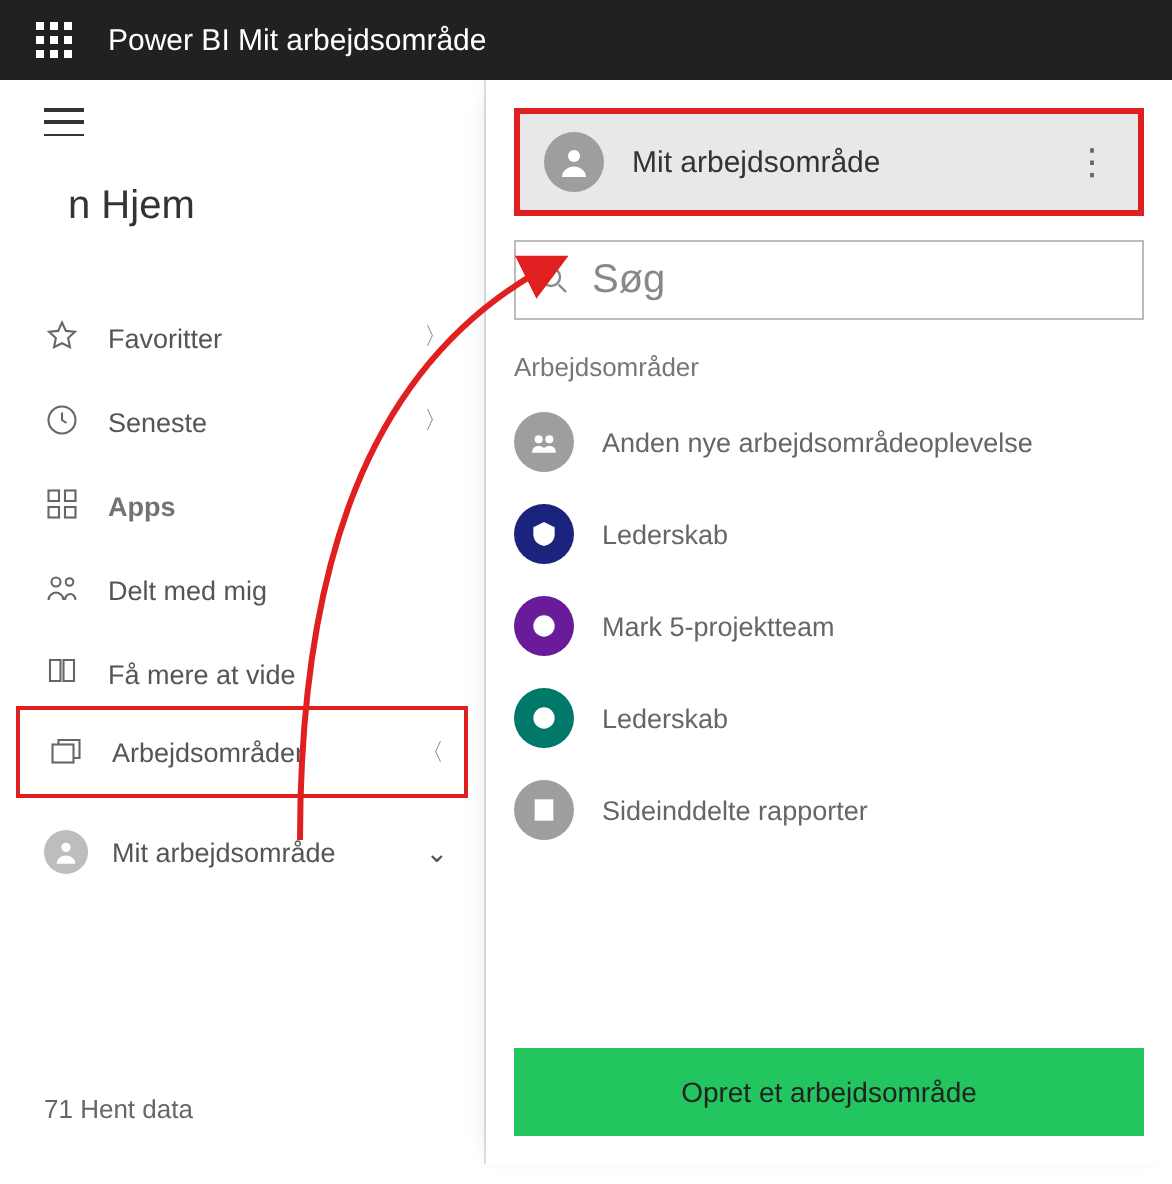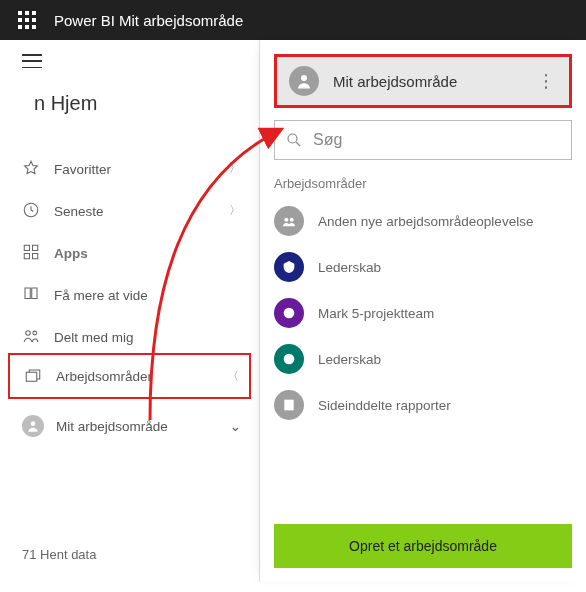--- a/index.html
+++ b/index.html
@@ -38,35 +38,35 @@
   .flyout { flex: 1; background: #fff; border-left: none; padding: 14px 14px 14px 14px; display:flex; flex-direction:column; position:relative; box-shadow: -4px 0 12px -6px rgba(0,0,0,0.12); }
   .current-ws-wrap { border: 3px solid #e02020; padding: 0; margin-bottom: 12px; }
   .current-ws { background: #e8e8e8; height: 48px; display:flex; align-items:center; padding: 0 12px; gap: 14px; }
   .avatar-md { width: 30px; height: 30px; border-radius: 50%; background: #9e9e9e; display:flex; align-items:center; justify-content:center; }
   .avatar-md svg { width:18px; height:18px; fill:#fff; }
   .current-ws .label { flex:1; font-size: 15px; color: #333; }
   .dots { font-size: 18px; color: #666; letter-spacing: 2px; cursor:pointer; }
 
   .search-box { border: 1px solid #bbb; height: 40px; display:flex; align-items:center; padding: 0 10px; gap: 10px; margin-bottom: 16px; }
   .search-box svg { width:18px; height:18px; stroke:#888; fill:none; stroke-width:1.6; }
-  .search-box input { border:none; outline:none; flex:1; font-size: 16px; color:#888; background:transparent; }
+  .search-box input { border:none; outline:none; flex:1; font-size: 20px; color:#888; background:transparent; }
   .search-box input::placeholder { color:#888; }
 
   .section-label { font-size: 13px; color: #777; margin-bottom: 10px; }
 
   .ws-list { display:flex; flex-direction:column; gap: 6px; }
   .ws-item { display:flex; align-items:center; height: 40px; gap: 14px; cursor:pointer; font-size: 13.5px; color:#666; }
   .ws-icon { width: 30px; height: 30px; border-radius:50%; display:flex; align-items:center; justify-content:center; flex-shrink:0; }
   .ws-icon svg { width:16px; height:16px; fill:#fff; }
   .ic-gray { background:#9e9e9e; }
   .ic-navy { background:#1a237e; }
   .ic-purple { background:#6a1b9a; }
   .ic-teal { background:#00796b; }
 
-  .create-btn { margin-top:auto; background:#84cc16; height:44px; display:flex; align-items:center; justify-content:center; font-size:14px; color:#222; cursor:pointer; }
+  .create-btn { margin-top:auto; background:#22c55e; height:44px; display:flex; align-items:center; justify-content:center; font-size:14px; color:#222; cursor:pointer; }
 
   
   .arrow-svg { position:absolute; left: 90px; top: 80px; pointer-events:none; z-index: 10; }
 </style>
 </head>
 <body>
 
 <div class="topbar">
   <div class="waffle">
     <span></span>
@@ -111,31 +111,31 @@
       <svg class="nav-icon" viewBox="0 0 24 24">
           <rect x="3" y="3" width="7" height="7"></rect>
           <rect x="14" y="3" width="7" height="7"></rect>
           <rect x="3" y="14" width="7" height="7"></rect>
           <rect x="14" y="14" width="7" height="7"></rect>
         </svg>
       <span class="label">Apps</span>
     </div>
     <div class="nav-item">
       <svg class="nav-icon" viewBox="0 0 24 24">
-          <path d="M4 4h7v14H4zM13 4h7v14h-7zM11 4v14"></path>
-        </svg>
-      <span class="label">Få mere at vide</span>
-    </div>
-    <div class="nav-item">
-      <svg class="nav-icon" viewBox="0 0 24 24">
           <circle cx="8" cy="8" r="3"></circle>
           <circle cx="17" cy="8" r="2.5"></circle>
           <path d="M3 20c0-3 3-5 5-5s5 2 5 5M14 20c0-2.5 2-4 3.5-4s3.5 1.5 3.5 4"></path>
         </svg>
       <span class="label">Delt med mig</span>
+    </div>
+    <div class="nav-item">
+      <svg class="nav-icon" viewBox="0 0 24 24">
+          <path d="M4 4h7v14H4zM13 4h7v14h-7zM11 4v14"></path>
+        </svg>
+      <span class="label">Få mere at vide</span>
     </div>
 
     <div class="workspaces-box">
       <div class="workspaces-item">
         <svg class="nav-icon" viewBox="0 0 24 24">
             <rect x="3" y="7" width="14" height="12"></rect>
             <path d="M7 7V4h14v12h-4"></path>
           </svg>
         <span>Arbejdsområder</span>
         <span class="chev">〈</span>

